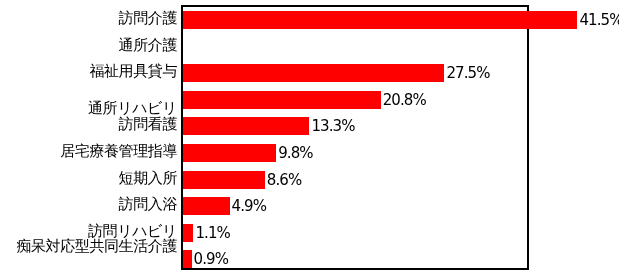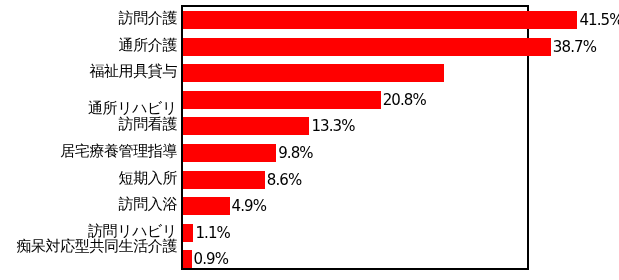--- a/index.html
+++ b/index.html
@@ -100,26 +100,23 @@
       <div class="cat-label" style="top: 217.8px;">訪問リハビリ</div>
       <div class="cat-label" style="top: 233px;">痴呆対応型共同生活介護</div>
     </div>
 
   <div id="plot-area">
     <div id="bars-layer">
         <div class="bar-row" style="top: 0px;">
           <div class="bar" style="width: 394.483px; background: rgb(255, 0, 0);"></div>
           <div class="bar-value" style="left: 396.483px;">41.5%</div>
         </div>
-        <div class="bar-row" style="top: 26.6px;">
-          <div class="bar" style="width: 367.867px; background: rgb(255, 0, 0);"></div>
-          <div class="bar-value" style="left: 369.867px;">38.7%</div>
-        </div>
         <div class="bar-row" style="top: 53.2px;">
           <div class="bar" style="width: 261.404px; background: rgb(255, 0, 0);"></div>
+          <div class="bar-value" style="left: 263.404px;">27.5%</div>
         </div>
         <div class="bar-row" style="top: 79.8px;">
           <div class="bar" style="width: 197.717px; background: rgb(255, 0, 0);"></div>
           <div class="bar-value" style="left: 199.717px;">20.8%</div>
         </div>
         <div class="bar-row" style="top: 106.4px;">
           <div class="bar" style="width: 126.425px; background: rgb(255, 0, 0);"></div>
           <div class="bar-value" style="left: 128.425px;">13.3%</div>
         </div>
         <div class="bar-row" style="top: 133px;">

